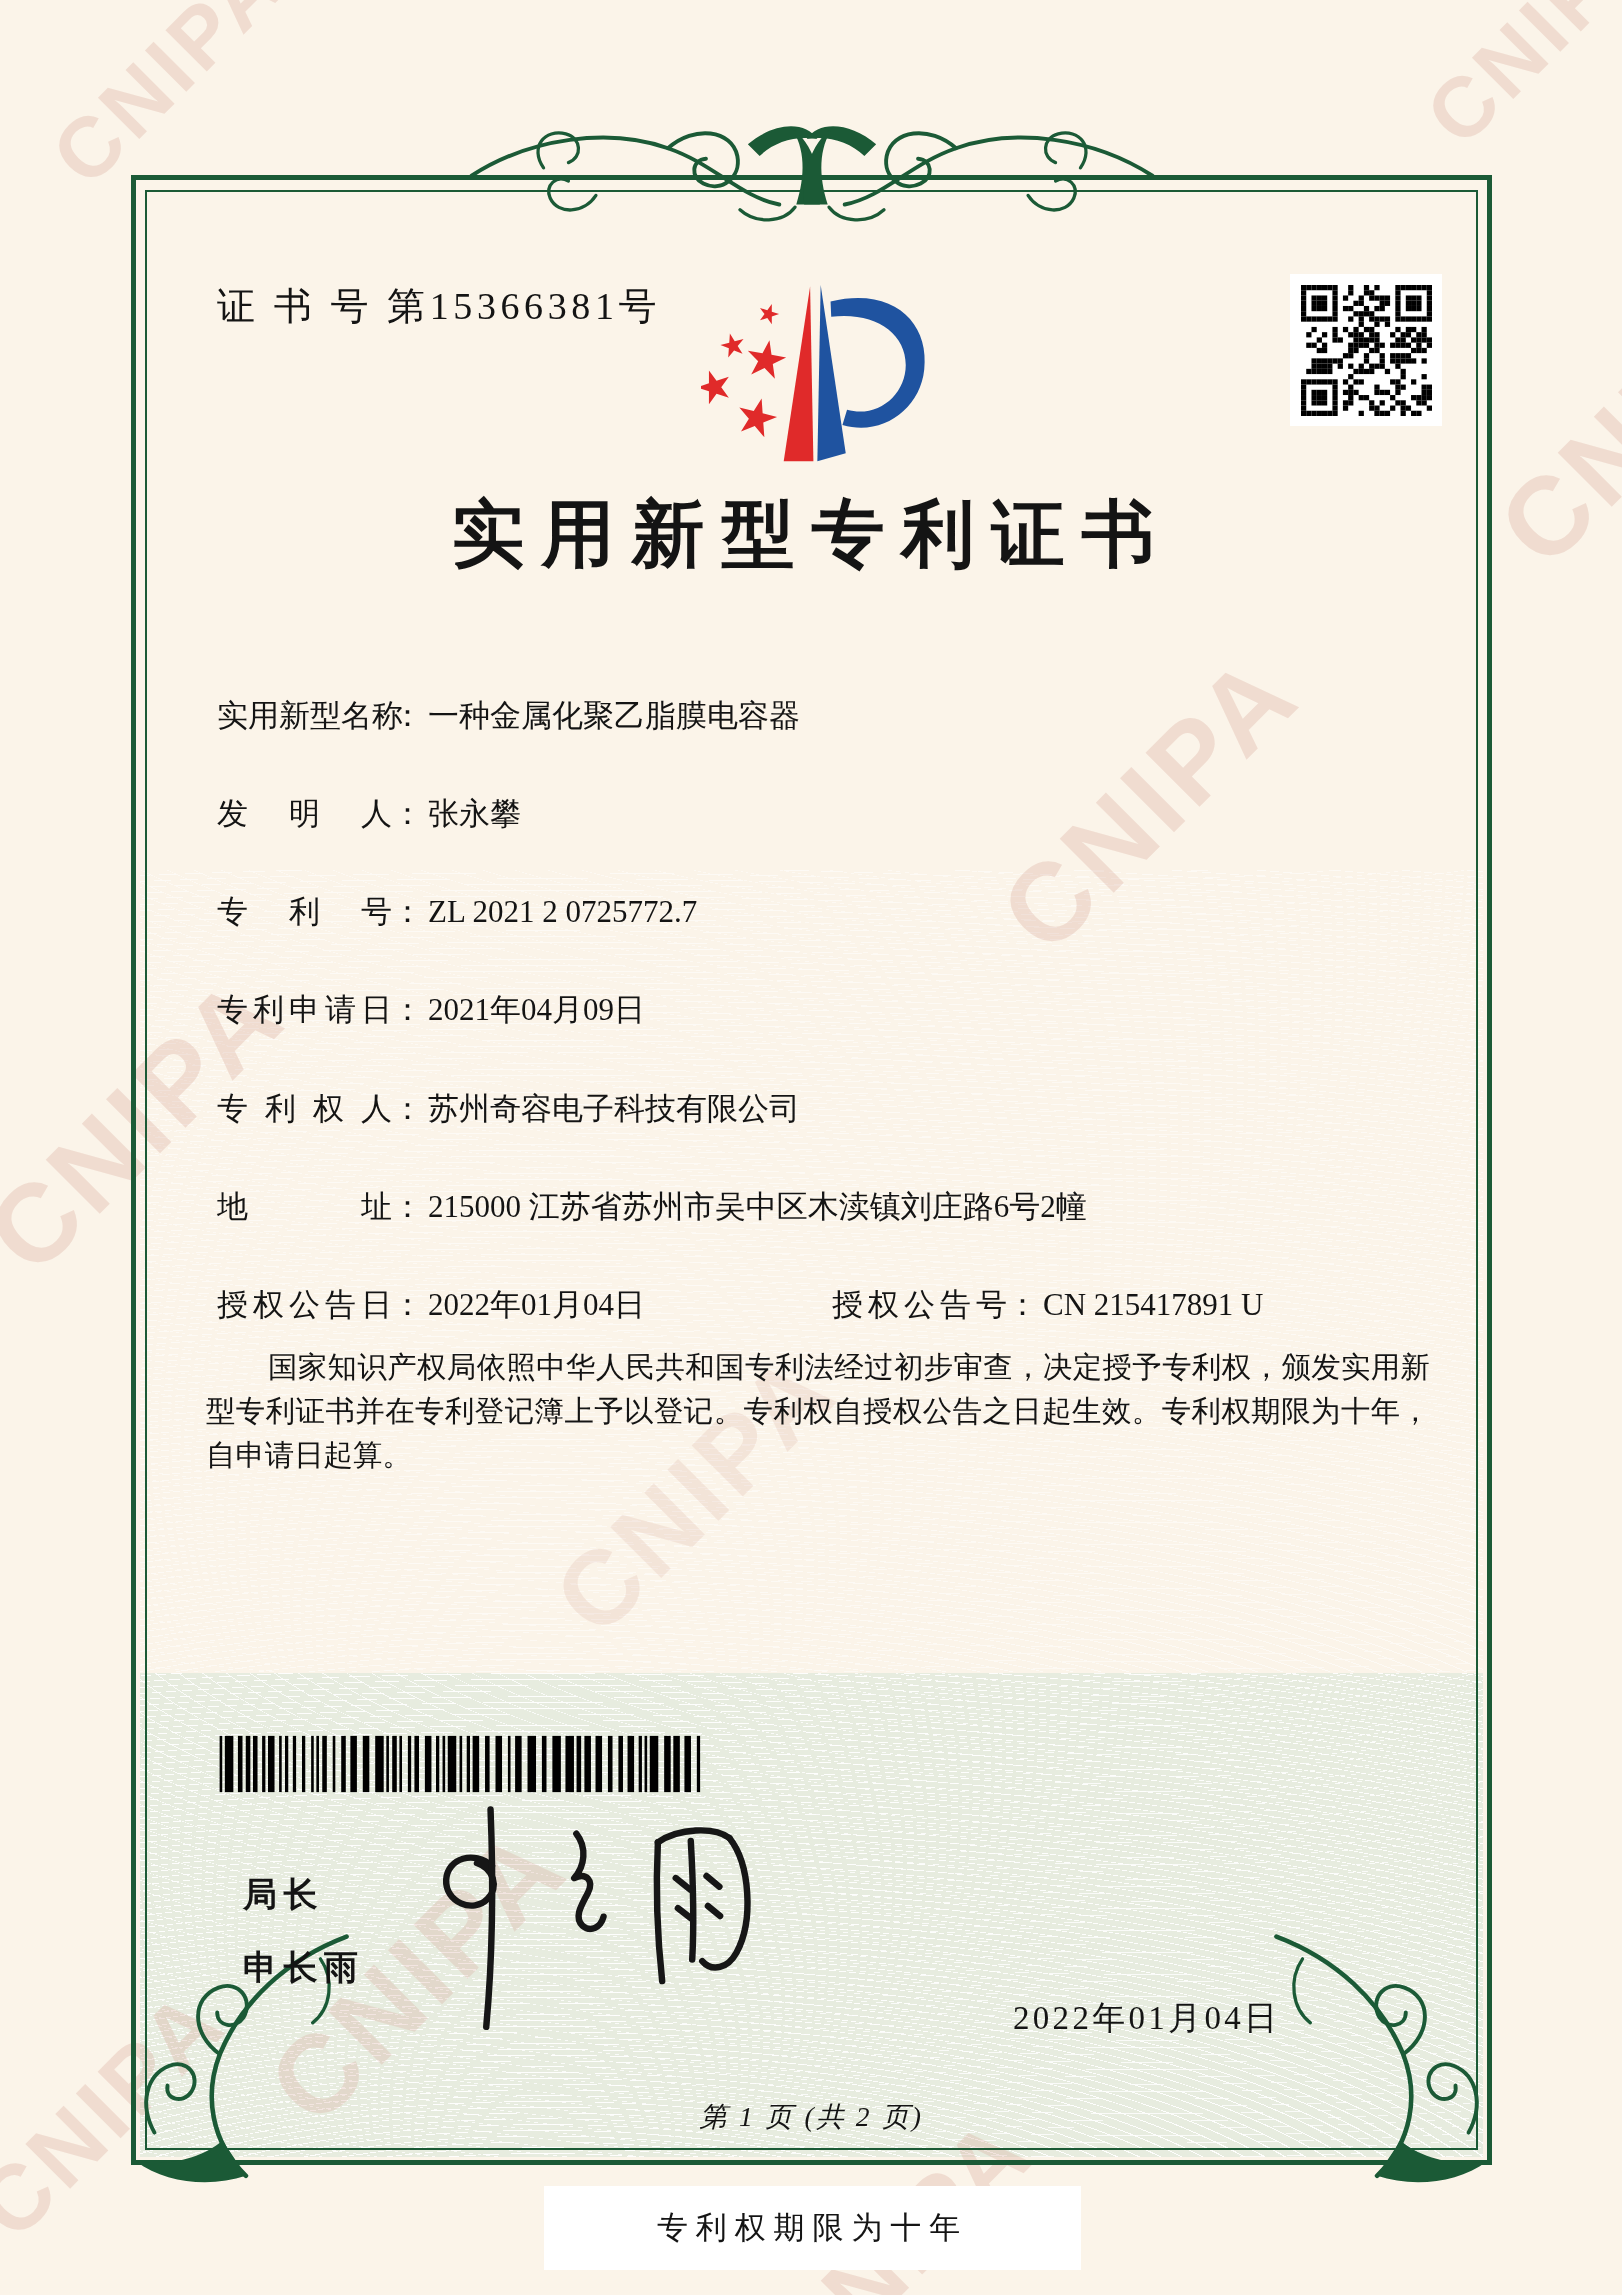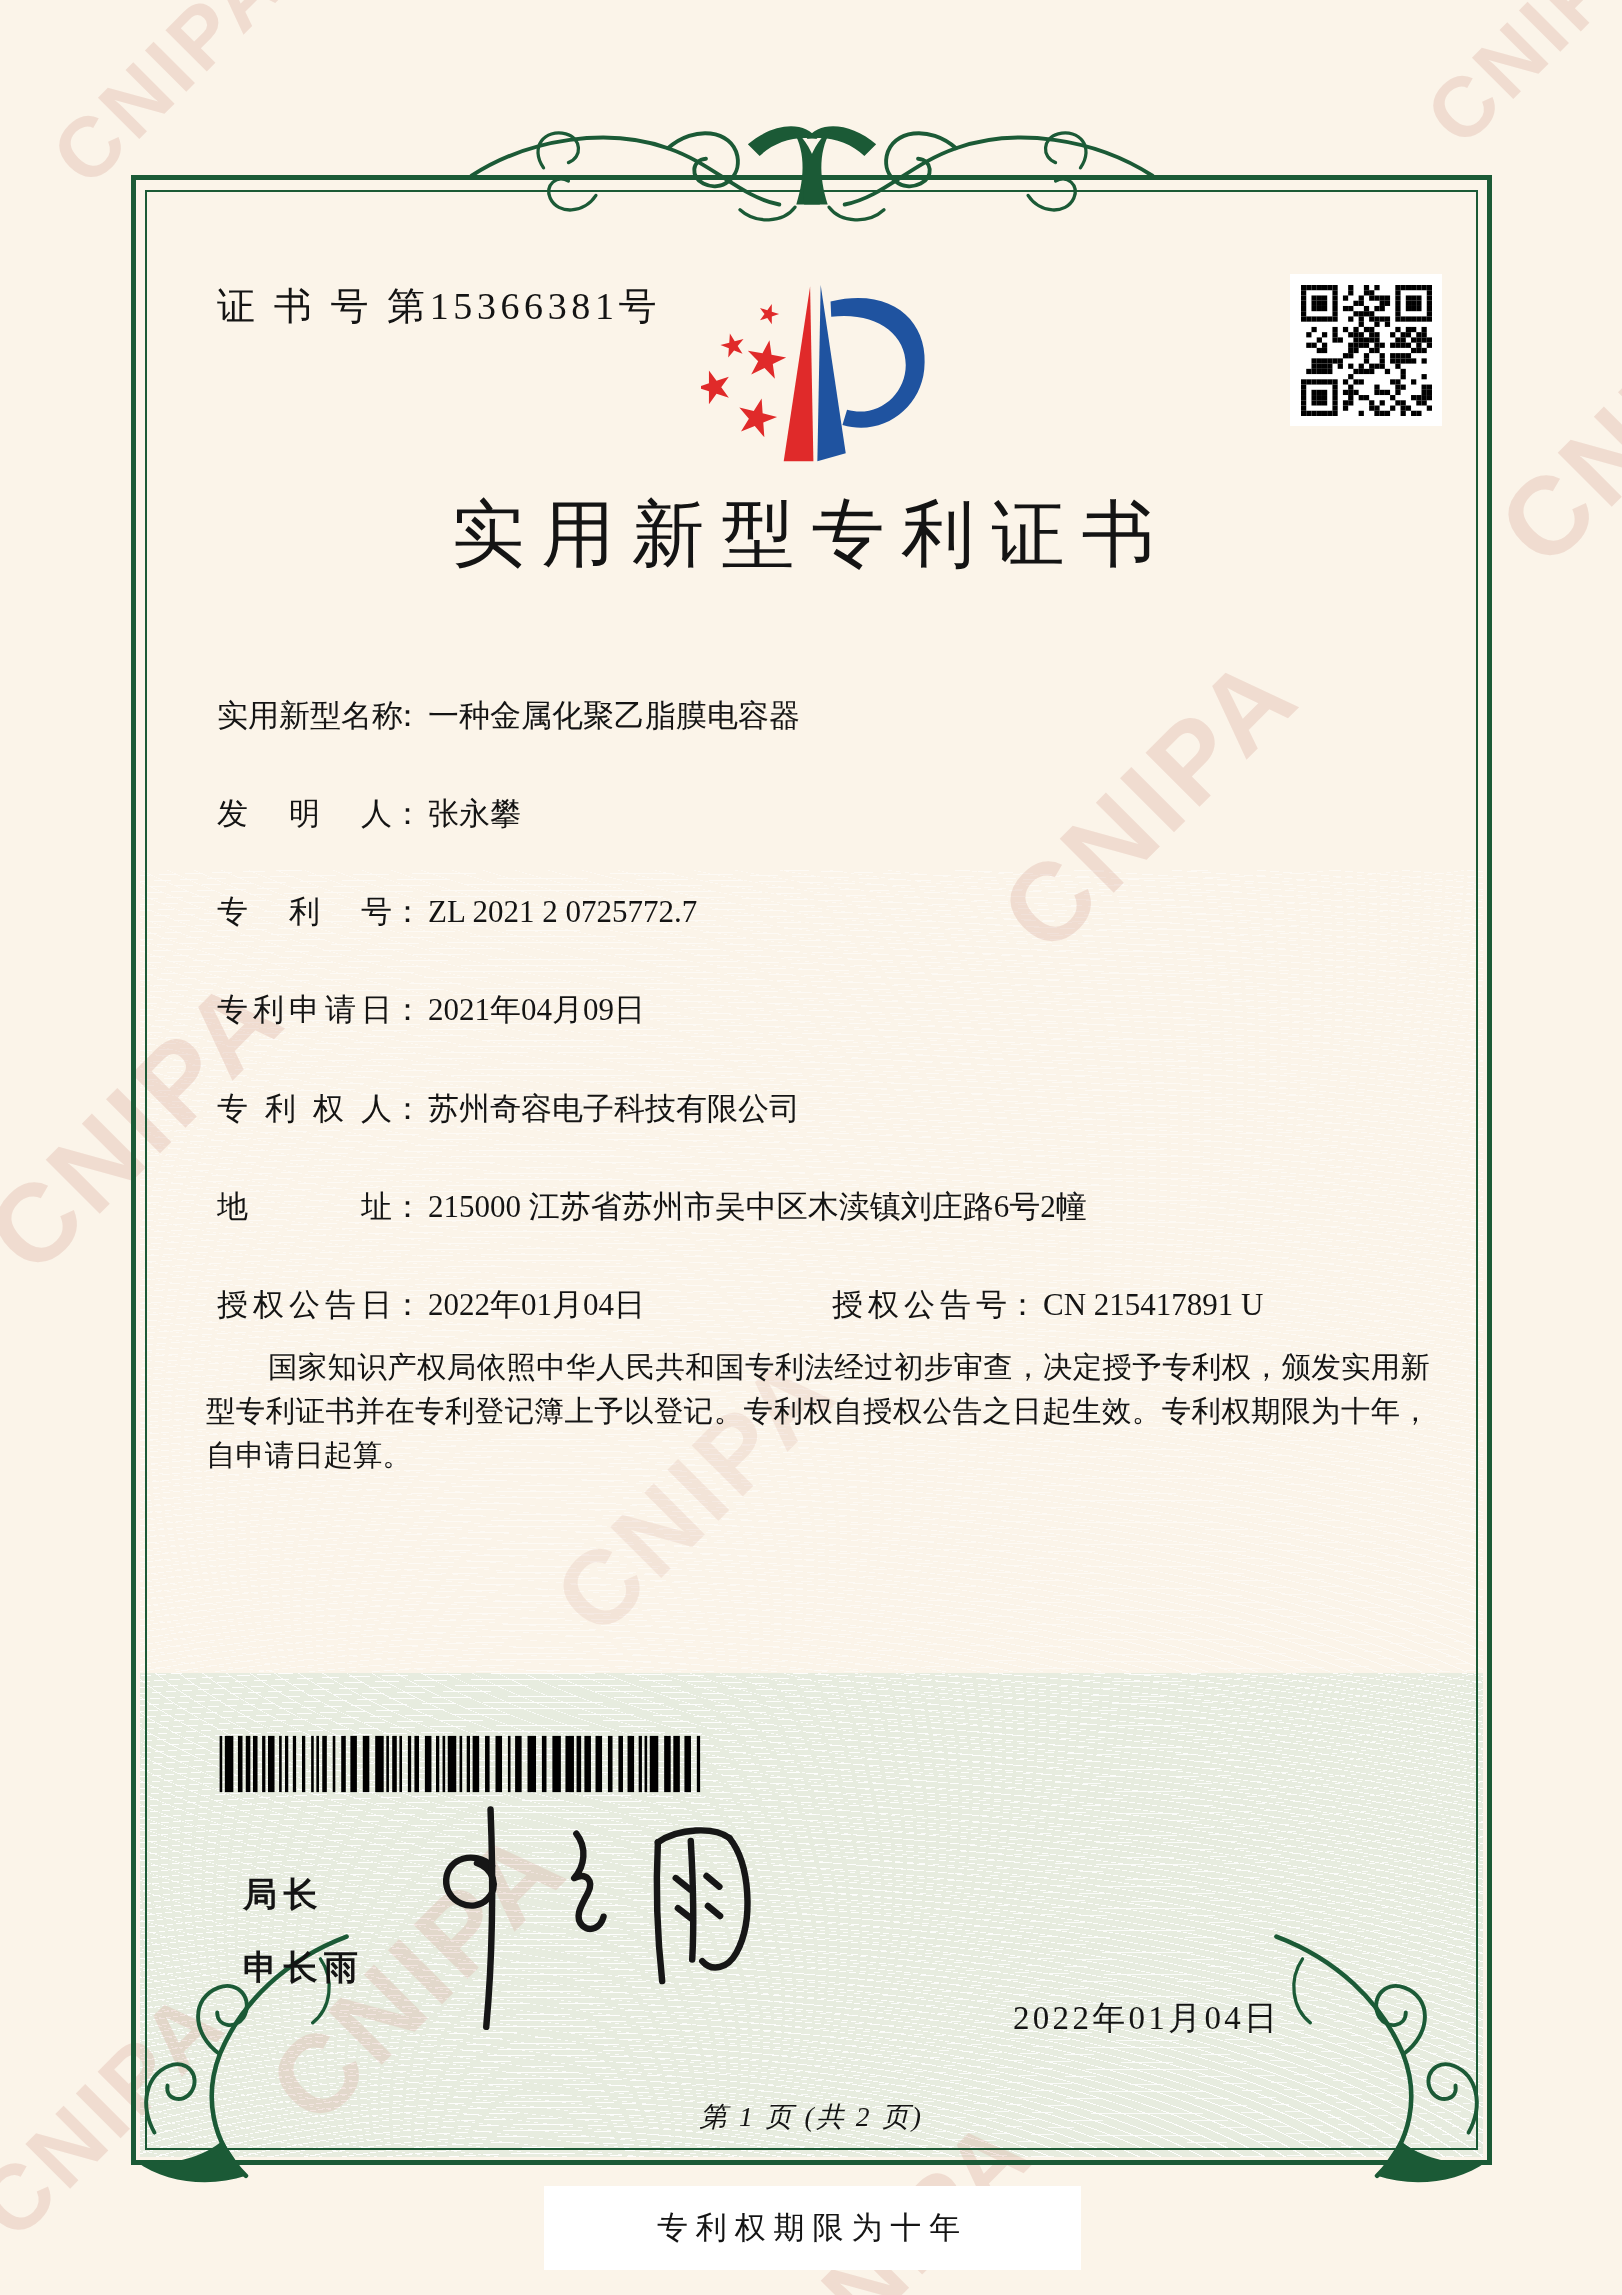--- a/index.html
+++ b/index.html
@@ -40,21 +40,21 @@
   .orn .s{fill:none;stroke-linecap:round;}
   
   .content{position:absolute;inset:0;z-index:5;}
   .cert-no{position:absolute;left:217px;top:281px;font-size:38px;letter-spacing:4.6px;}
   .logo{position:absolute;left:701px;top:260px;width:238px;height:221px;}
   .logo svg{width:100%;height:100%;}
   .qr{position:absolute;left:1290px;top:274px;width:152px;height:152px;background:#fff;}
   .qr svg{position:absolute;left:10.5px;top:10.5px;}
   .title{
     position:absolute;left:0;width:100%;top:486px;text-align:center;
-    font-size:73px;font-weight:normal;letter-spacing:17px;
+    font-size:73px;font-weight:bold;letter-spacing:17px;
   }
   .field-row{position:absolute;left:217px;font-size:31px;white-space:nowrap;}
   .jlabel{display:inline-flex;justify-content:space-between;width:175px;vertical-align:bottom;}
   .fval{margin-left:5px;}
   .grant-pub{position:absolute;left:615px;top:0;}
   .paras{
     position:absolute;left:200px;width:1230px;top:1345px;
     font-size:29.4px;line-height:44px;text-align:justify;
   }
   .paras p{margin:0 0 17px 6px;text-indent:62px;}

